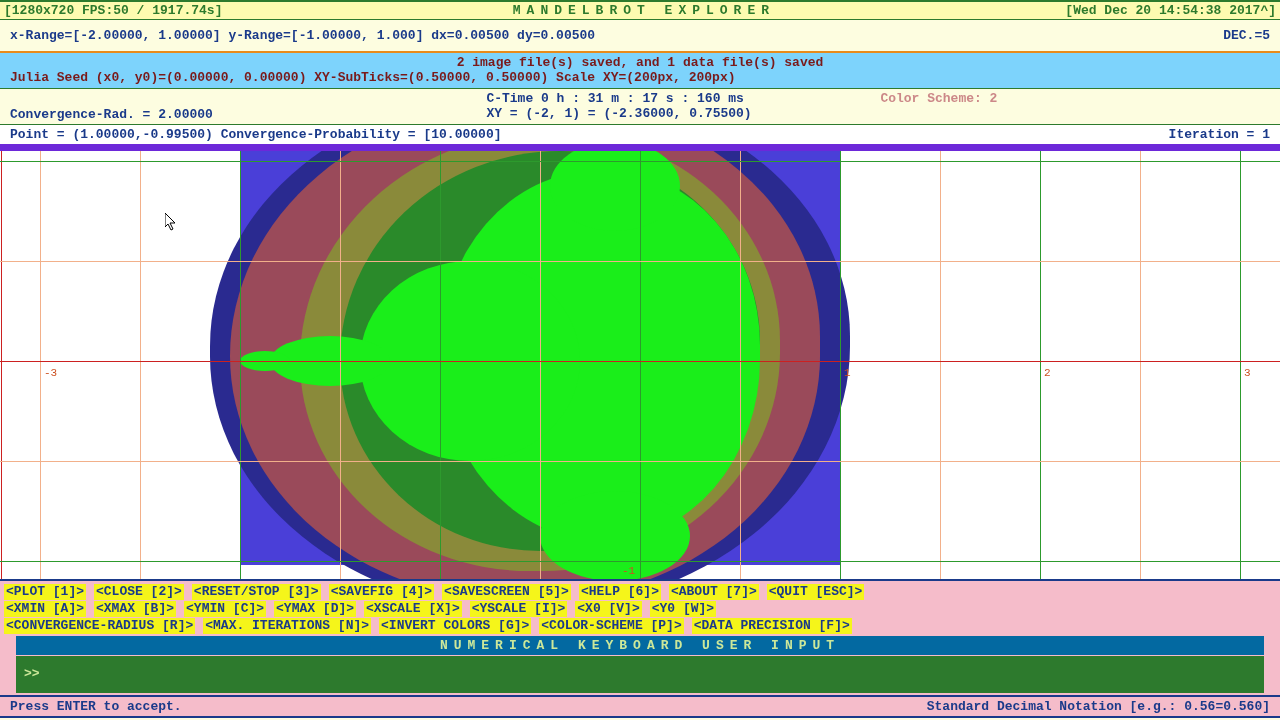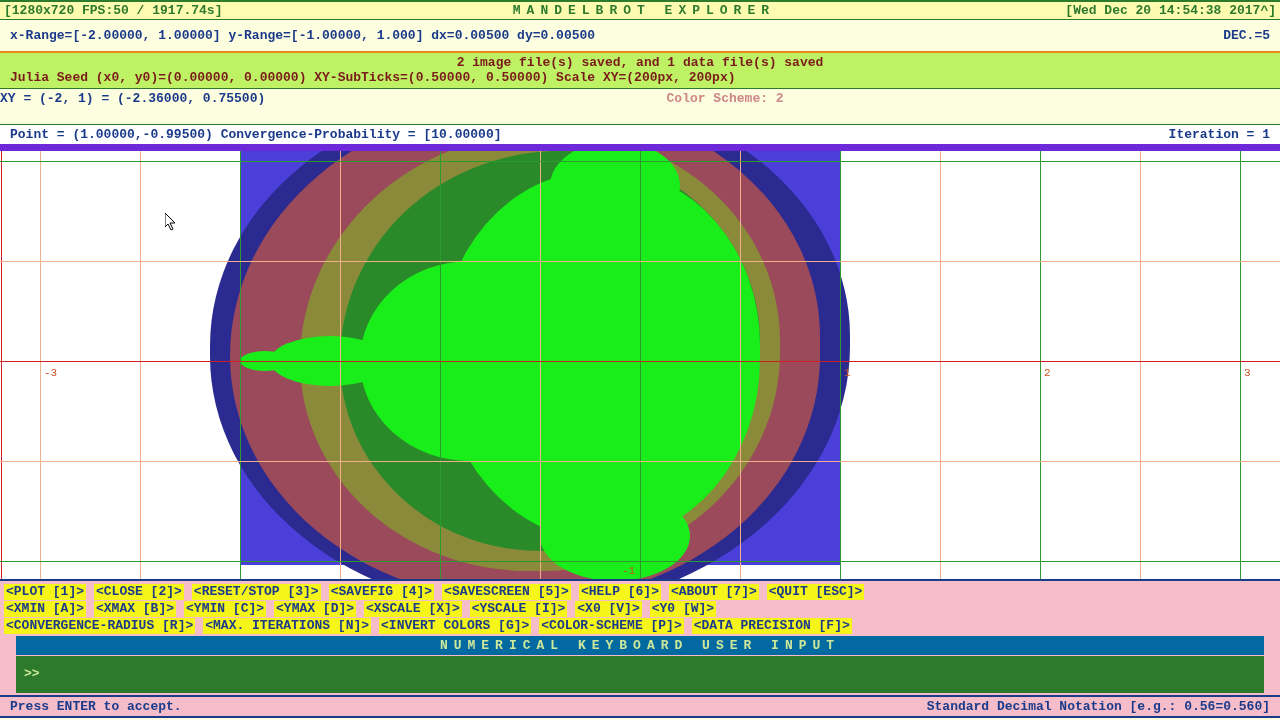--- a/index.html
+++ b/index.html
@@ -31,38 +31,38 @@
     padding: 2px 10px;
     min-height: 18px;
     display: flex;
     justify-content: space-between;
     align-items: center;
   }
   .info-row.orange { border-bottom: 2px solid #e88b1a; gap: 44px; }
   .blue-text { color: #1a3a8a; }
   .salmon-text { color: #cc8888; }
   .multi-row {
-    background: #bef264;
+    background: #7dd3fc;
     border-bottom: 1px solid #2d7a2d;
     padding: 2px 10px;
     position: relative;
     min-height: 36px;
   }
   .multi-row .line1 { text-align: center; color: #7a1a1a; }
   .multi-row .line2 { color: #7a1a1a; }
   .status-block {
     background: #fdfde0;
     border-bottom: 1px solid #2d7a2d;
     display: flex;
     position: relative;
     min-height: 36px;
   }
   .status-left { flex: 0 0 38%; display: flex; align-items: flex-end; padding: 2px 10px; }
   .status-mid { flex: 0 0 30%; padding: 2px 0; text-align: left; color: #1a3a8a; }
-  .status-right { flex: 0 0 32%; padding: 2px 10px; text-align: right; }
+  .status-right { flex: 0 0 32%; padding: 2px 10px; text-align: left; }
   .point-row {
     background: #ffffff;
     border-bottom: 7px solid #6d28d9;
     padding: 2px 10px;
     display: flex;
     justify-content: space-between;
   }
   
   .plot-area {
     position: relative;
@@ -158,21 +158,25 @@
   <span class="blue-text">x-Range=[-2.00000, 1.00000] y-Range=[-1.00000, 1.000] dx=0.00500 dy=0.00500</span>
   <span class="blue-text">DEC.=5</span>
 </div>
 
 <div class="multi-row">
   <div class="line1">2 image file(s) saved, and 1 data file(s) saved</div>
   <div class="line2">Julia Seed (x0, y0)=(0.00000, 0.00000) XY-SubTicks=(0.50000, 0.50000) Scale XY=(200px, 200px)</div>
 </div>
 
 <div class="status-block">
+  <div class="status-left">
+    <span class="blue-text">Convergence-Rad. = 2.00000</span>
+  </div>
   <div class="status-mid">
+    <div>C-Time 0 h : 31 m : 17 s : 160 ms</div>
     <div>XY = (-2, 1) = (-2.36000, 0.75500)</div>
   </div>
   <div class="status-right">
     <div class="salmon-text">Color Scheme: 2</div>
   </div>
 </div>
 
 <div class="point-row">
   <span class="blue-text">Point = (1.00000,-0.99500) Convergence-Probability = [10.00000]</span>
   <span class="blue-text">Iteration = 1</span>

